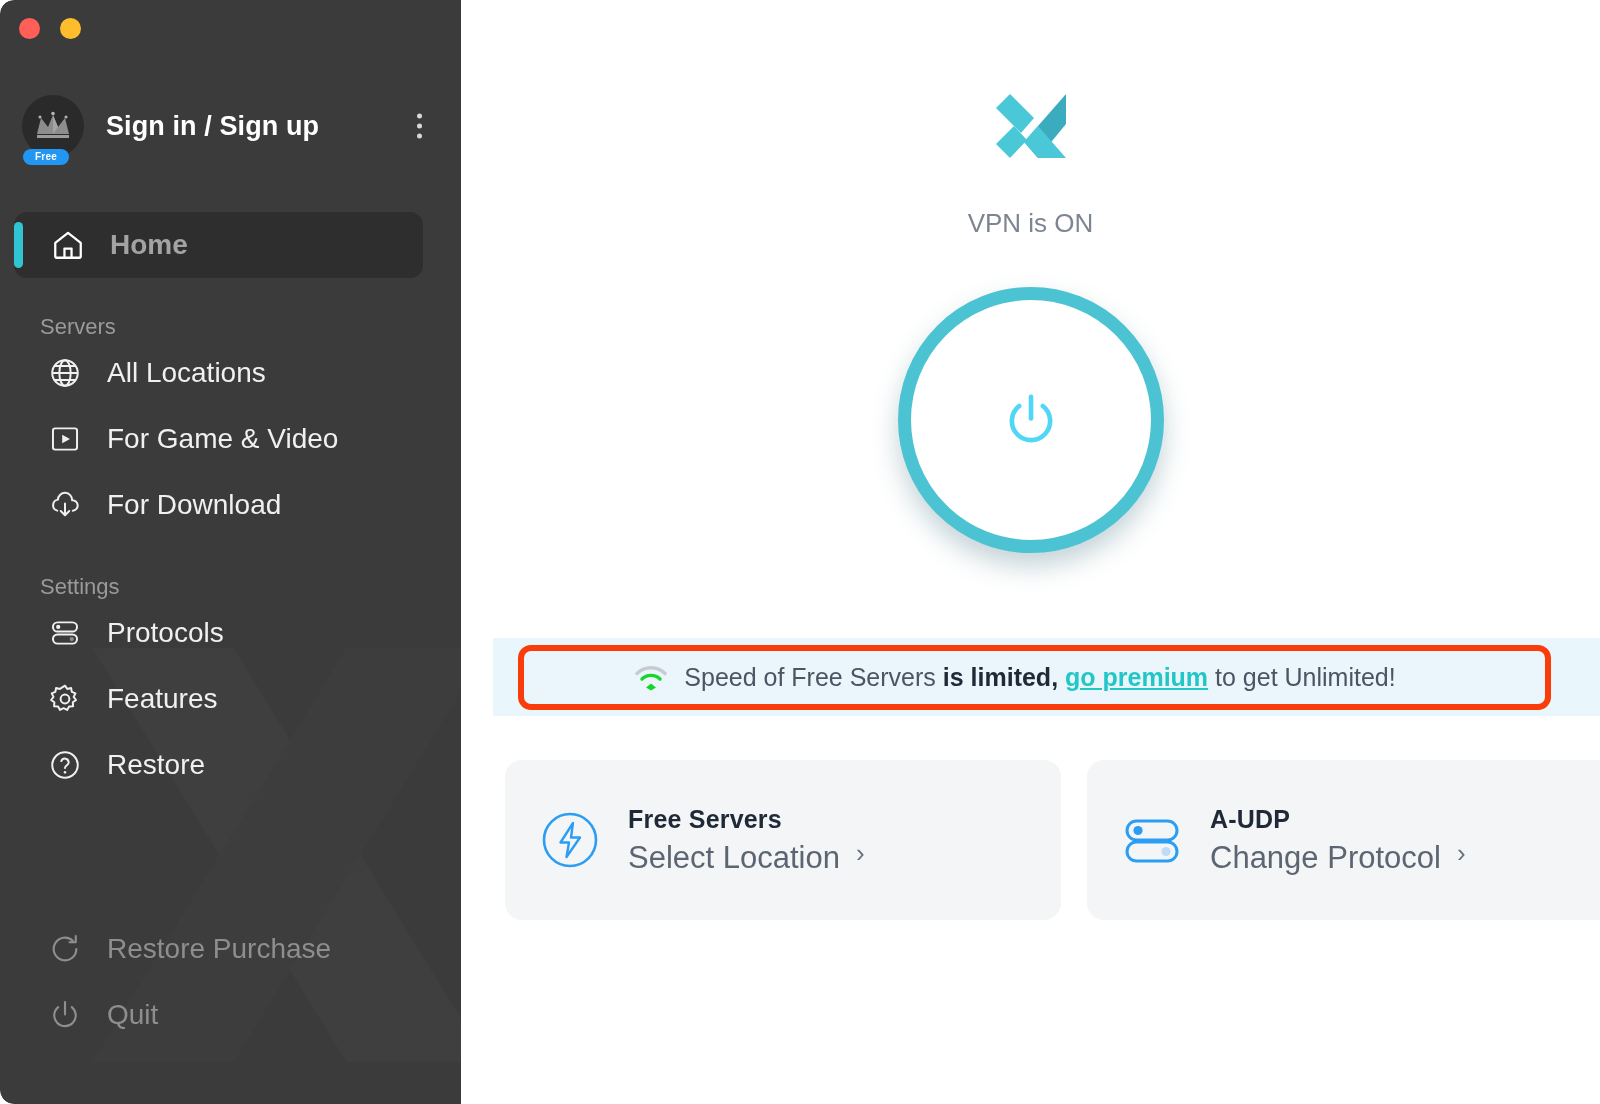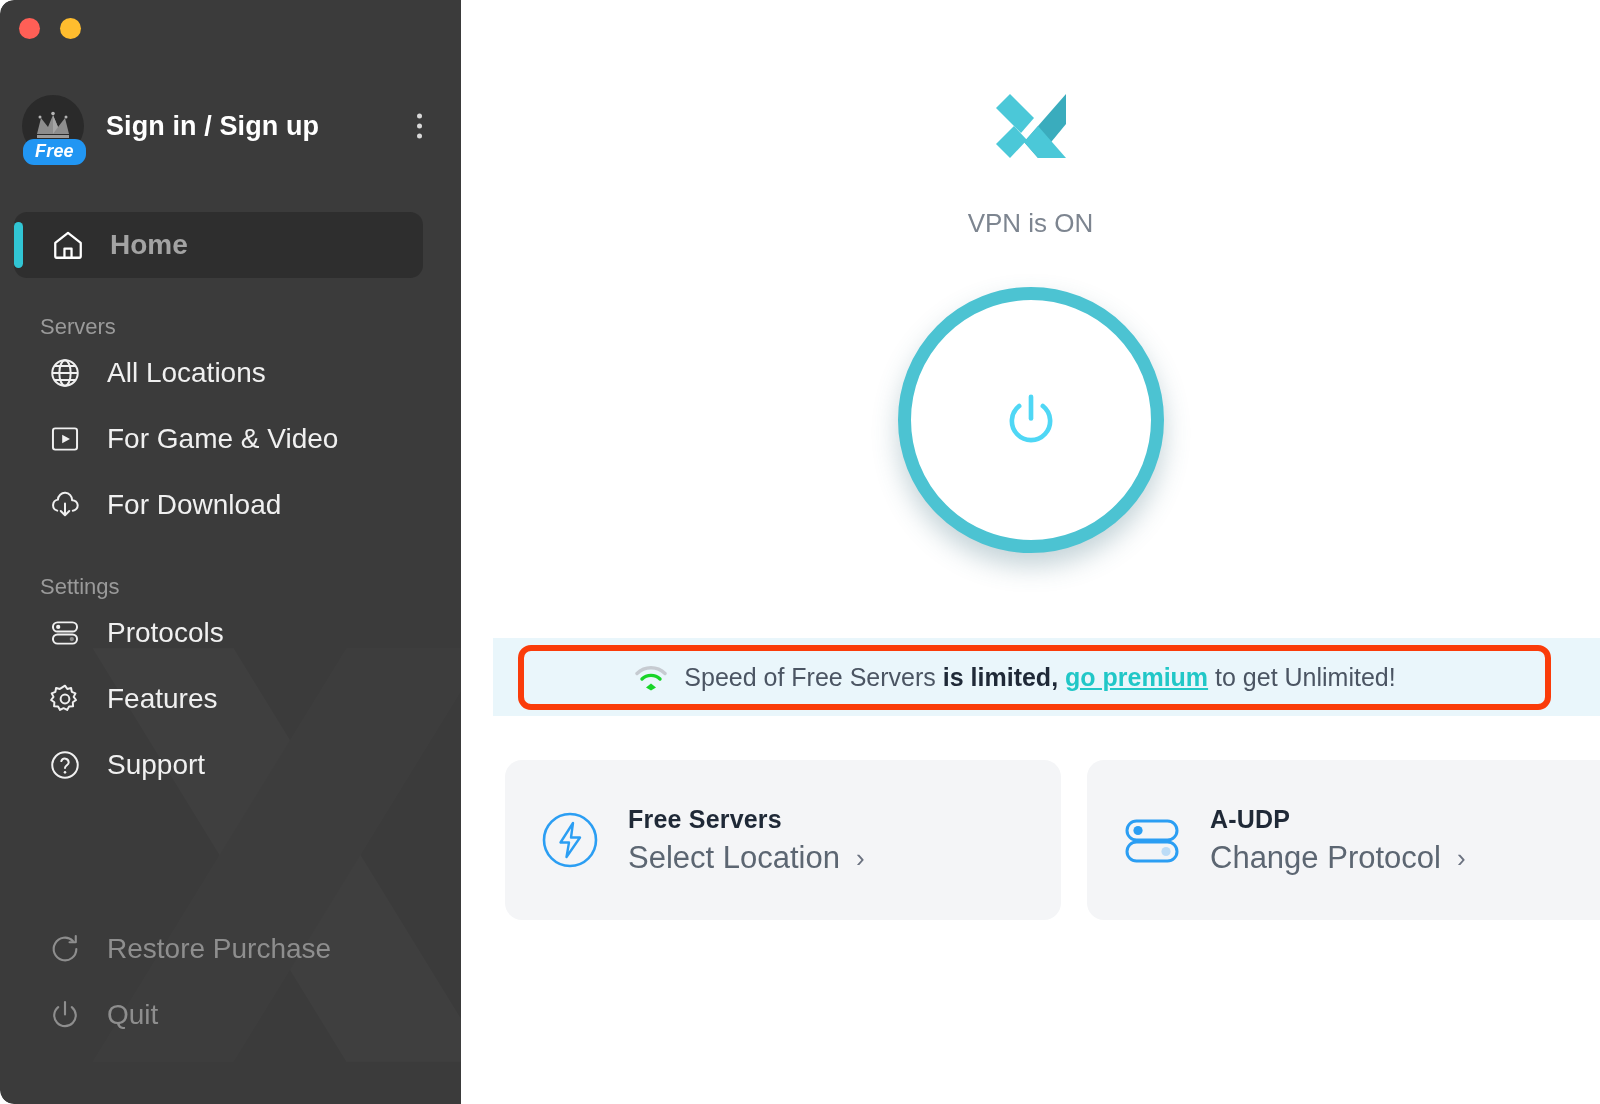--- a/index.html
+++ b/index.html
@@ -54,24 +54,23 @@
     flex: none;
   }
   .avatar {
     width: 62px; height: 62px; border-radius: 50%;
     background: #2a2a2a;
     display: flex; align-items: center; justify-content: center;
   }
   .free-badge {
     position: absolute; left: 1px; bottom: -8px;
     background: #2196f3; color: #fff;
-    font-size: 18px; font-weight: 600;
+    font-size: 10px; font-weight: 600;
     padding: 2px 12px 3px; border-radius: 11px;
     letter-spacing: .2px;
-    font-style: italic;
   }
   .account-name {
     margin-left: 22px;
     color: #ffffff; font-size: 27px; font-weight: 700;
     letter-spacing: .1px;
   }
   .kebab {
     position: absolute; right: 33px; top: 50%;
     transform: translateY(-50%);
     display: flex; flex-direction: column; gap: 5px;
@@ -195,21 +194,21 @@
   }
   .card-icon { width: 62px; height: 62px; flex: none; }
   .card-body { margin-left: 27px; }
   .card-title {
     font-size: 25px; font-weight: 700; color: #1f2937;
     letter-spacing: .2px;
   }
   .card-action {
     margin-top: 6px;
     font-size: 31px; color: #5c6672; font-weight: 400;
-    display: flex; align-items: center; gap: 16px;
+    display: flex; gap: 16px;
     white-space: nowrap;
   }
   .chev { font-size: 26px; color: #6b7280; line-height: 1; }
 </style>
 </head>
 <body>
 
 <div class="app-window">
 
   <aside class="sidebar">
@@ -303,21 +302,21 @@
         </svg>
         <span class="nav-label">Features</span>
       </div>
 
       <div class="nav-item">
         <svg class="nav-icon" viewBox="0 0 24 24" fill="none" stroke="#f0f0f0" stroke-width="1.4" stroke-linecap="round">
           <circle cx="12" cy="12" r="9"></circle>
           <path d="M9.4 9.2 a2.7 2.7 0 0 1 5.2 1 c0 1.8-2.6 2.1-2.6 3.9"></path>
           <circle cx="12" cy="17.2" r=".9" fill="#f0f0f0" stroke="none"></circle>
         </svg>
-        <span class="nav-label">Support</span>
+        <span class="nav-label">Restore</span>
       </div>
     </nav>
 
     <div class="nav-bottom">
       <div class="nav-item dim">
         <svg class="nav-icon" viewBox="0 0 24 24" fill="none" stroke="#8e8e8e" stroke-width="1.5" stroke-linecap="round" stroke-linejoin="round">
           <path d="M20 12 a8 8 0 1 1-2.4-5.7"></path>
           <path d="M19.6 2.8 V7.2 H15.2"></path>
         </svg>
         <span class="nav-label">Restore Purchase</span>

